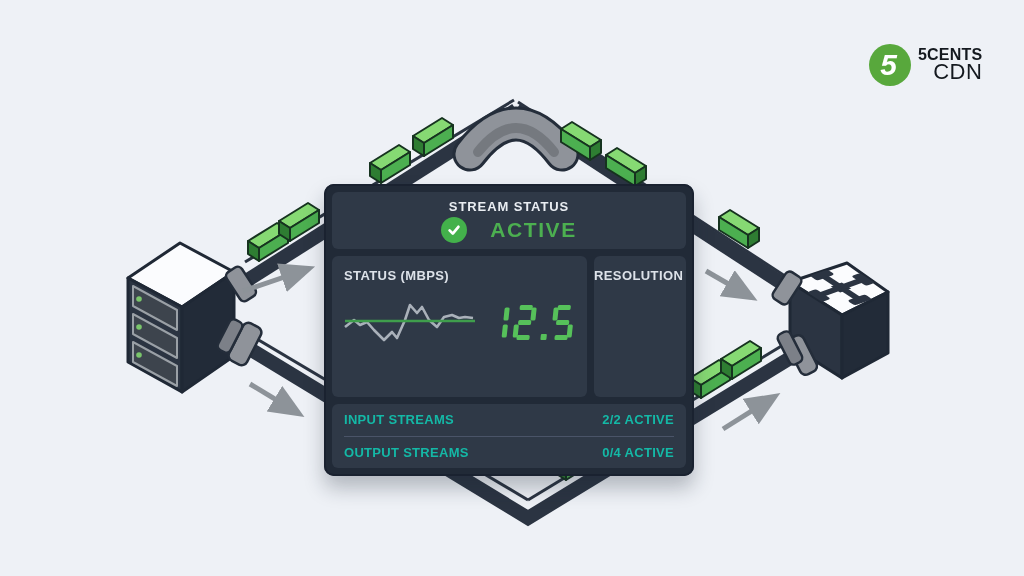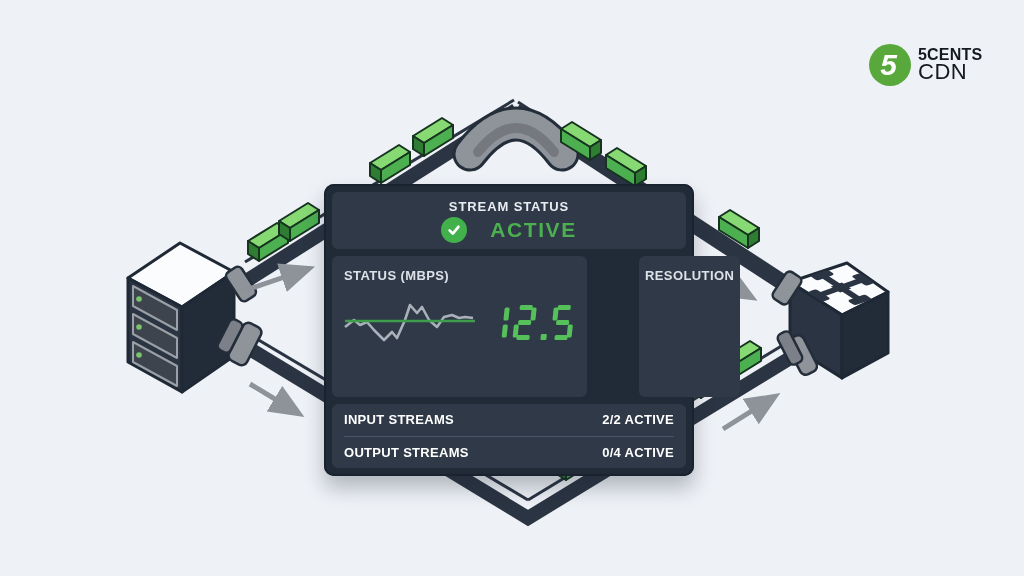--- a/index.html
+++ b/index.html
@@ -13,40 +13,40 @@
          padding:8px;box-sizing:border-box;display:flex;flex-direction:column;gap:7px;z-index:3;}
   .card{background:#2f3947;border-radius:6px;}
   .header-card{height:57px;min-height:57px;display:flex;flex-direction:column;align-items:center;justify-content:center;gap:3px;}
   .panel-title{color:#e9edf2;font-size:13px;font-weight:700;letter-spacing:.9px;}
   .status-row{display:flex;align-items:center;gap:23px;}
   .check{width:26px;height:26px;border-radius:50%;background:#43b14b;display:flex;align-items:center;justify-content:center;}
   .status-text{color:#4caf50;font-size:21px;font-weight:800;letter-spacing:1.6px;}
 
   .mid-row{display:flex;gap:7px;flex:1;}
   .bitrate-card{flex:1.42;padding:12px 12px;box-sizing:border-box;}
-  .res-card{flex:1;padding:12px 6px;box-sizing:border-box;display:flex;flex-direction:column;margin-left:45px;}
+  .res-card{flex:1;padding:12px 0;box-sizing:border-box;display:flex;flex-direction:column;}
   .card-label{color:#dde2e9;font-size:13px;font-weight:700;letter-spacing:.4px;}
   .chart-row{display:flex;align-items:center;gap:9px;margin-top:17px;}
 
   .screen{margin-top:9px;flex:1;background:#a7acb2;border:3px solid #2b3442;border-radius:3px;
           position:relative;display:flex;align-items:center;justify-content:center;overflow:hidden;}
   .screen-lines{position:absolute;left:0;top:0;width:100%;height:100%;}
   .screen-text{color:#252e3b;font-size:14px;font-weight:600;position:relative;z-index:1;letter-spacing:.3px;}
 
   .streams-card{height:64px;min-height:64px;display:flex;flex-direction:column;padding:0 12px;box-sizing:border-box;}
   .stream-row{flex:1;display:flex;justify-content:space-between;align-items:center;
-              font-size:13px;font-weight:700;color:#ffffff;letter-spacing:.3px;}
+              font-size:13px;font-weight:700;color:#14b8a6;letter-spacing:.3px;}
   .stream-row + .stream-row{border-top:1.5px solid #4a5468;}
 
   
   .logo{position:absolute;left:869px;top:44px;display:flex;align-items:center;gap:7px;z-index:3;}
   .logo-badge{width:42px;height:42px;border-radius:50%;background:#58a83c;color:#fff;
               font-size:30px;font-weight:800;font-style:italic;display:flex;align-items:center;justify-content:center;
               padding-right:3px;box-sizing:border-box;}
-  .logo-text{line-height:.95;color:#14191f;}
+  .logo-text{line-height:.95;color:#14191f;text-align:right;}
   .logo-top{font-size:16px;font-weight:800;letter-spacing:.2px;}
   .logo-bottom{font-size:22px;font-weight:400;letter-spacing:.5px;}
 </style>
 </head>
 <body>
 
 <div class="stage">
 
   <svg class="illustration" width="1024" height="576" viewBox="0 0 1024 576">
     <defs>

